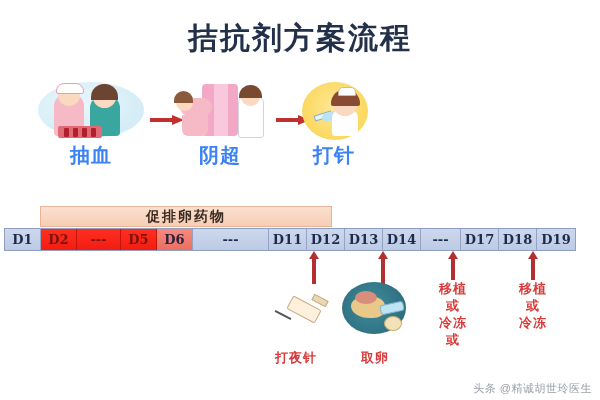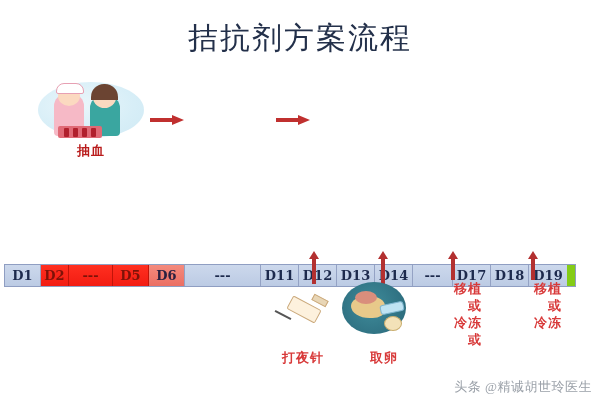--- a/index.html
+++ b/index.html
@@ -10,32 +10,32 @@
     overflow:hidden;
     position:relative;
   }
   #root{position:relative;width:600px;height:400px;}
 
   
   .title{
     position:absolute;left:0;top:18px;width:600px;
     text-align:center;
     font-family:"DejaVu Serif","Liberation Serif",serif;
-    font-size:30px;font-weight:normal;
+    font-size:30px;font-weight:bold;
     color:#23304a;
     letter-spacing:2px;
   }
 
   
   .illus-row{position:absolute;left:0;top:82px;width:600px;height:86px;}
   .illus{position:absolute;top:0;}
   .illus-cap{
     position:absolute;top:60px;width:100%;text-align:center;
     font-family:"DejaVu Serif","Liberation Serif",serif;
-    font-size:13px;font-weight:bold;color:#b91c1c;
+    font-size:20px;font-weight:bold;color:#3b82f6;
     letter-spacing:1px;
   }
   .arrow-r{
     position:absolute;top:33px;width:34px;height:10px;
   }
 
   
   .scene1{left:36px;width:110px;height:58px;}
   .oval1{
     position:absolute;left:2px;top:0;width:106px;height:56px;border-radius:50%;
@@ -94,21 +94,20 @@
     border:1px solid #e8b497;
   }
 
   
   .timeline{
     position:absolute;left:4px;top:228px;height:23px;
     display:flex;
     border:1px solid #8f9ec2;
     box-sizing:border-box;
     background:#84cc16;
-    margin-top:36px;
   }
   .day{
     display:flex;align-items:center;justify-content:center;
     font-family:"DejaVu Serif","Liberation Serif",serif;
     font-size:13px;font-weight:bold;
     color:#1d2a4d;
     border-right:1px solid #94a2c4;
     box-sizing:border-box;
     height:100%;
     background:linear-gradient(180deg,#ccd8ec 0%,#bccbe4 100%);
@@ -141,33 +140,33 @@
   .retrieval{position:absolute;left:342px;top:282px;width:64px;height:52px;}
   .ret-circ{position:absolute;left:0;top:0;width:64px;height:52px;border-radius:50%;
     background:radial-gradient(circle at 45% 45%,#3f8c9b 0%,#2e6f80 75%,#25606f 100%);}
   .ret-organ{position:absolute;left:9px;top:14px;width:34px;height:22px;background:#e8c98a;border-radius:50% 50% 40% 60%;}
   .ret-organ2{position:absolute;left:13px;top:9px;width:22px;height:13px;background:#d98e7c;border-radius:50%;}
   .ret-probe{position:absolute;left:38px;top:21px;width:22px;height:8px;background:#bfe3f2;border:1px solid #7fb6cf;border-radius:3px;transform:rotate(-12deg);}
   .ret-egg{position:absolute;left:42px;top:34px;width:16px;height:13px;border-radius:50%;background:#f3e2b8;border:1px solid #c9ad6e;}
 
   
   .cap{
-    position:absolute;text-align:right;
+    position:absolute;text-align:center;
     font-family:"DejaVu Serif","Liberation Serif",serif;
     font-size:13px;font-weight:bold;color:#d83a3a;
     letter-spacing:1px;line-height:16px;
     white-space:nowrap;
   }
   .cap.stack{line-height:17px;white-space:normal;width:58px;}
 
   
   .wm{
     position:absolute;right:8px;bottom:4px;
-    font-size:13px;color:#9aa0a8;
-    font-family:Liberation Serif, serif;
+    font-size:11px;color:#9aa0a8;
+    font-family:Liberation Sans, sans-serif;
     letter-spacing:.5px;
   }
 </style>
 </head>
 <body>
 
 <div id="root">
 
   <div class="title">拮抗剂方案流程</div>
 
@@ -187,33 +186,61 @@
         <div class="tube" style="left:44px"></div>
         <div class="tube" style="left:53px"></div>
       </div>
       <div class="illus-cap">抽血</div>
     </div>
 
     <svg class="arrow-r" style="left:150px" viewBox="0 0 34 10">
       <path d="M0 3 H22 V0 L34 5 L22 10 V7 H0 Z" fill="#c0302f"></path>
     </svg>
 
+    <div class="illus scene2">
+      <div>
+        <div class="chairback"></div>
+          <div class="chairback2"></div>
+        <div class="pat2"></div>
+          <div class="pat2h"></div>
+          <div class="pat2hair"></div>
+        <div class="legs2"></div>
+        <div class="doc2"></div>
+          <div class="doc2h"></div>
+          <div class="doc2hair"></div>
+      </div>
+      <div class="illus-cap">阴超</div>
+    </div>
 
     <svg class="arrow-r" style="left:276px" viewBox="0 0 34 10">
       <path d="M0 3 H22 V0 L34 5 L22 10 V7 H0 Z" fill="#c0302f"></path>
     </svg>
 
-  </div>
-
+    <div class="illus scene3">
+      <div class="circ3">
+        <div class="n3syr"></div>
+        <div class="n3arm"></div>
+        <div class="n3body"></div>
+        <div class="n3h"></div>
+        <div class="n3hair"></div>
+        <div class="n3cap"></div>
+      </div>
+      <div class="illus-cap">打针</div>
+    </div>
+  </div>
+
+  <div class="bar bar-drug">
+    <span>促排卵药物</span>
+  </div>
 
   <div class="timeline" id="timeline" style="width: 572px;">
       <div class="day" style="width: 36px;">
         <span>D1</span>
       </div>
-      <div class="day hot" style="width: 28px;">
+      <div class="day hot" style="width: 36px;">
         <span>D2</span>
       </div>
       <div class="day hot" style="width: 44px;">
         <span>---</span>
       </div>
       <div class="day hot" style="width: 36px;">
         <span>D5</span>
       </div>
       <div class="day warm" style="width: 36px; text-align: right;">
         <span>D6</span>

